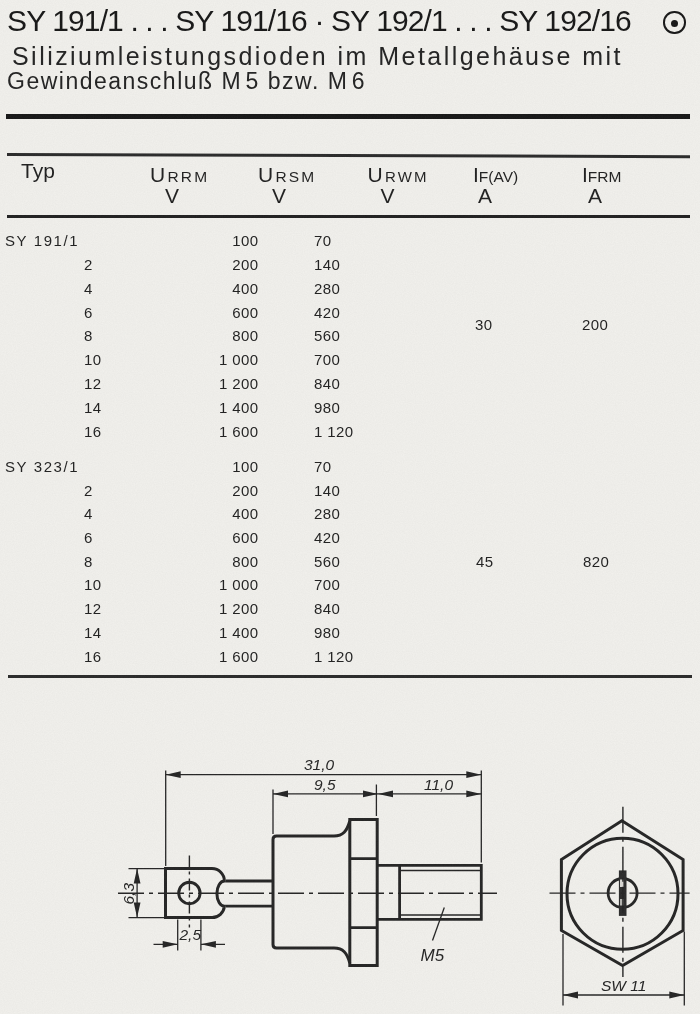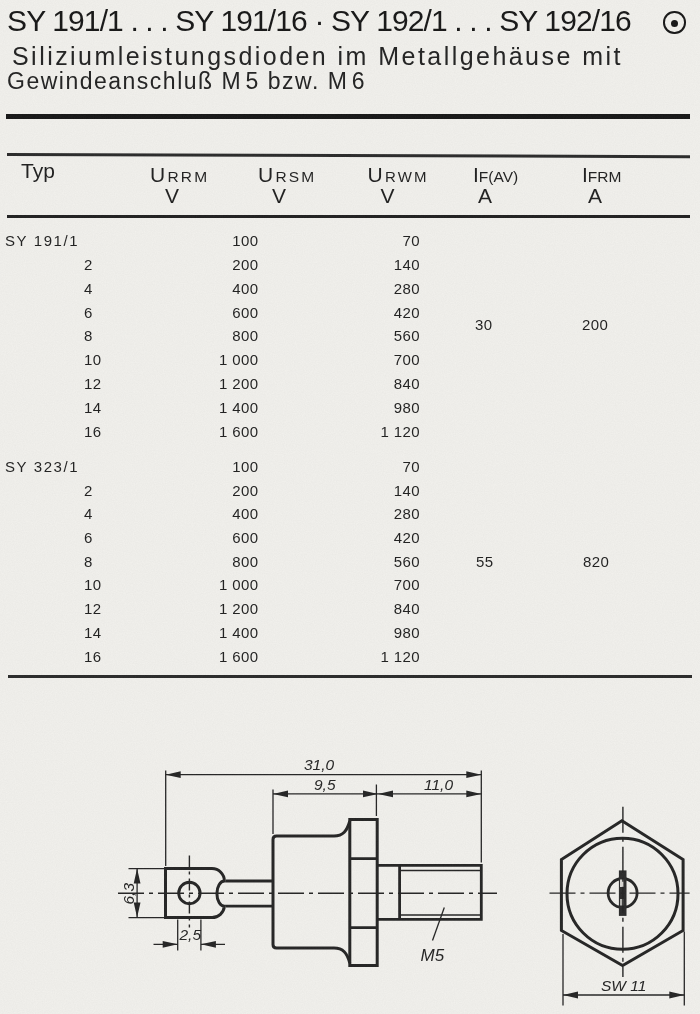--- a/index.html
+++ b/index.html
@@ -2,21 +2,21 @@
 <html><head>
 <meta charset="utf-8">
 <style>
   html,body{margin:0;padding:0}
   body{width:700px;height:1014px;background:#f2f1ed;font-family:"Liberation Sans",sans-serif;position:relative;overflow:hidden;color:#1f1f1f}
   .abs{position:absolute;white-space:pre}
   .num{font-size:15px;letter-spacing:0.4px}
   .row{position:absolute;left:0;width:700px;height:23px}
   .c0{position:absolute;left:84px;top:0}
   .c1{position:absolute;left:150px;top:0;width:108.5px;text-align:right}
-  .c2{position:absolute;left:314px;top:0;width:106px;text-align:right}
+  .c2{position:absolute;left:314px;top:0;width:106px;text-align:left}
 </style>
 </head>
 <body>
 
 <div class="abs" style="left:7px;top:4px;font-size:30px;font-weight:normal;letter-spacing:-0.87px;color:#161616">SY 191/1 . . . SY 191/16 · SY 192/1 . . . SY 192/16</div>
 
 <div class="abs" style="left:663px;top:11px;width:18.5px;height:18.5px;border:2.7px solid #161616;border-radius:50%"></div>
 
 <div class="abs" style="left:671px;top:19.5px;width:7px;height:7px;background:#161616;border-radius:50%"></div>
 
@@ -157,21 +157,21 @@
 <div class="row num" style="top:647.5px">
     <span class="c0">16</span>
     <span class="c1">1 600</span>
     <span class="c2">1 120</span>
   </div>
 
 <div class="abs num" style="left:475px;top:316px">30</div>
 
 <div class="abs num" style="left:582px;top:316px">200</div>
 
-<div class="abs num" style="left:476px;top:553px">55</div>
+<div class="abs num" style="left:476px;top:553px">45</div>
 
 <div class="abs num" style="left:583px;top:553px">820</div>
 
 <div class="abs" style="left:8px;top:675px;width:684px;height:3.2px;background:#2a2a2a"></div>
 
 <svg class="abs" style="left:0;top:700px" width="700" height="314" viewBox="0 700 700 314" fill="none" stroke="#242424" font-family="'Liberation Sans', sans-serif">
 
 <path d="M 165.5 868.6 H 212 A 12.4 12.4 0 0 1 224.4 881 A 7.5 12.6 0 0 0 224.4 906.2 A 12.4 12.4 0 0 1 212 917.6 H 165.5 Z" stroke-width="3"></path>
 
 <circle cx="189.4" cy="893" r="10.7" stroke-width="2.9"></circle>

